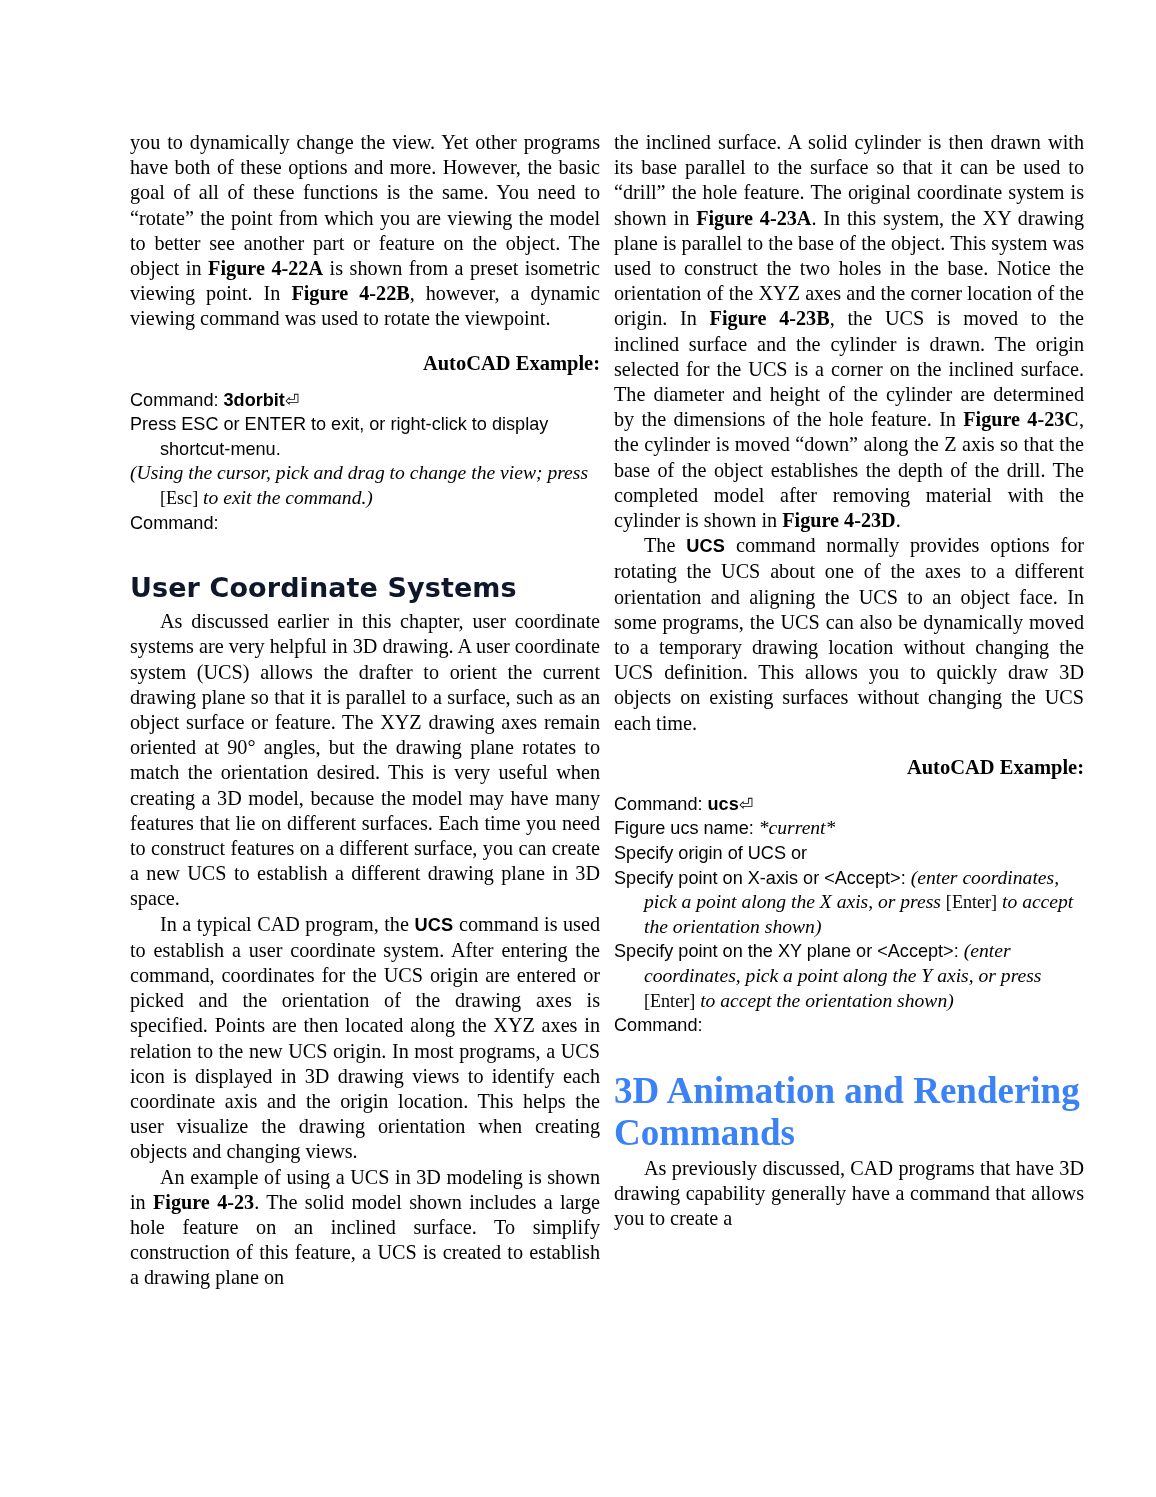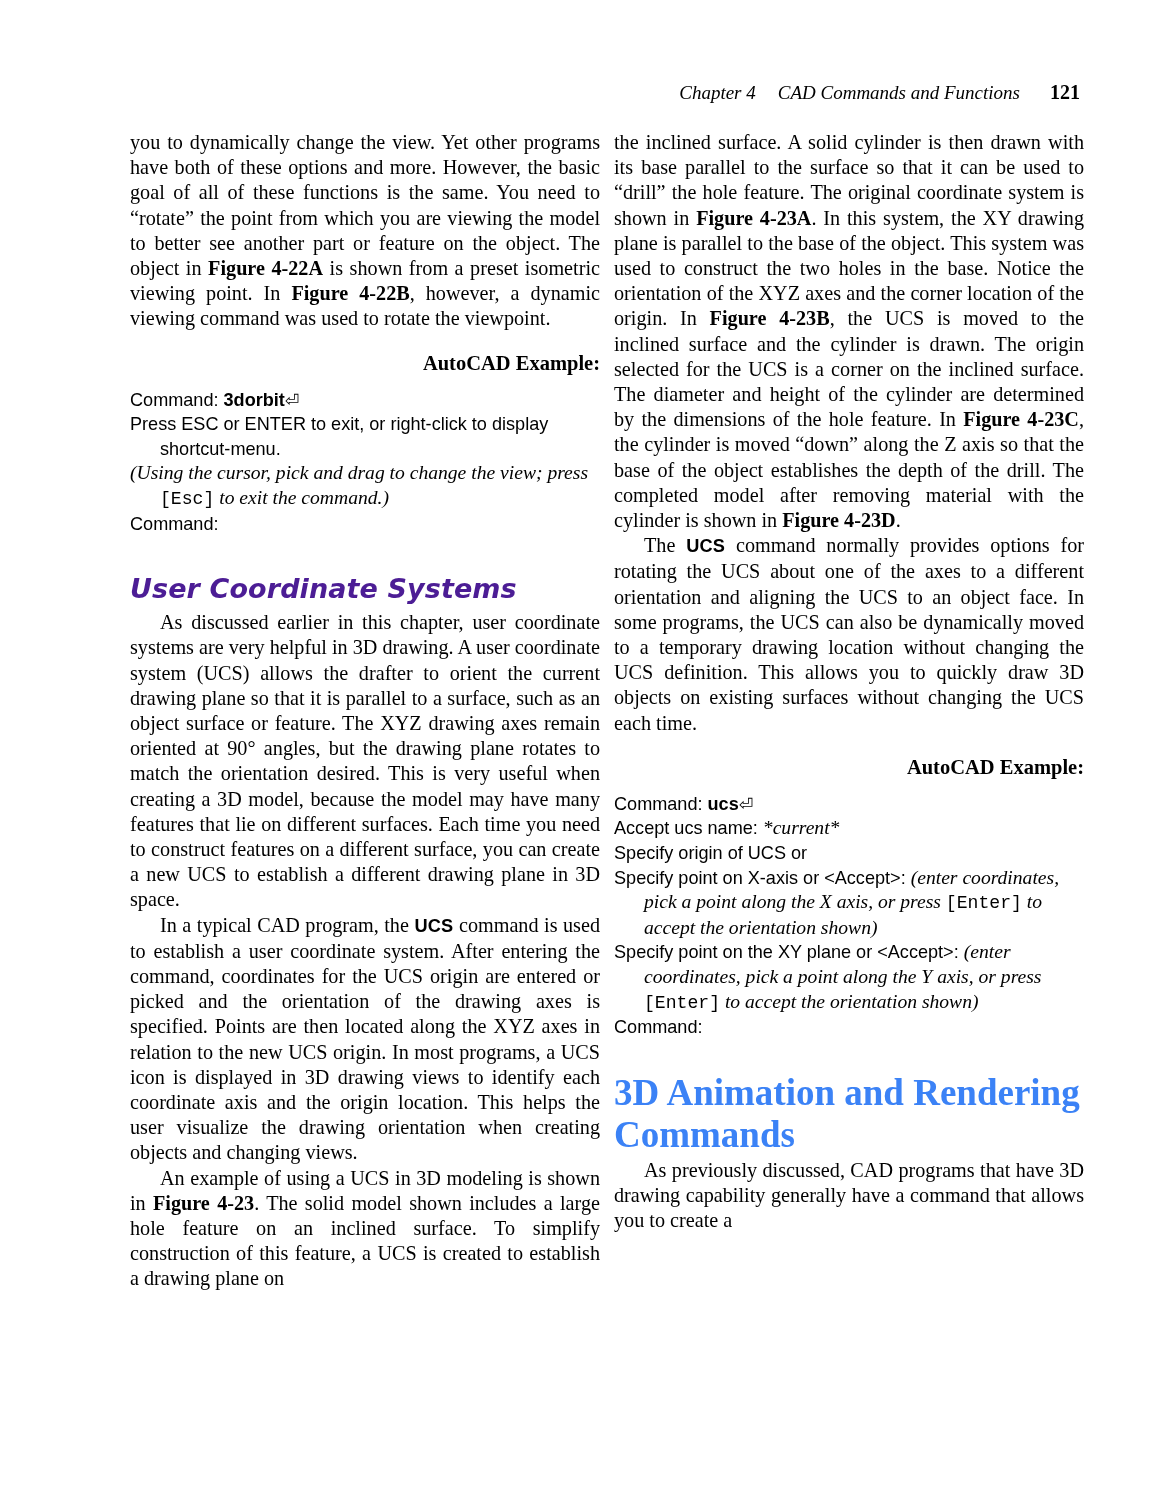--- a/index.html
+++ b/index.html
@@ -109,55 +109,51 @@
     font-size: 17px;
   }
   .cmdline i,
   .cmdline .it {
     font-family: "Liberation Serif", "DejaVu Serif", serif;
     font-style: italic;
     font-size: 19.6px;
     margin-top: 16px;
   }
   .cmdline .key {
-    font-family: Liberation Mono, monospace;
+    font-family: Liberation Serif, serif;
     font-style: normal;
     font-size: 18.1px;
   }
 
   
   .head-green {
     margin: 36px 0 4px 0;
     font-family: "DejaVu Sans", "Liberation Sans", sans-serif;
-    font-style: italic;
     font-weight: bold;
     font-size: 27px;
     line-height: 34px;
-    color: #4c1d95;
+    color: #0f172a;
     letter-spacing: 0.1px;
   }
 
   
   .head-blue {
     margin: 32px 0 2px 0;
     font-family: "Liberation Serif", "DejaVu Serif", serif;
     font-weight: bold;
     font-size: 37px;
     line-height: 42px;
     color: #3b82f6;
   }
 </style>
 </head>
 <body>
 
 <div class="page">
 
-  <div class="runhead">
-    <span class="rh-chapter">Chapter 4</span><span class="rh-gap"></span><span class="rh-title">CAD Commands and Functions</span><span class="rh-page">121</span>
-  </div>
 
   <div class="col col-left">
 
     <p class="body"><span>you to dynamically change the view. Yet other programs have both of these options and more. However, the basic goal of all of these functions is the same. You need to “rotate” the point from which you are viewing the model to better see another part or feature on the object. The object in </span><b class="fig">Figure 4-22A</b><span> is shown from a preset isomet­ric viewing point. In </span><b class="fig">Figure 4-22B</b><span>, however, a dynamic viewing command was used to rotate the viewpoint.</span></p>
 
     <p class="ac-head">AutoCAD Example:</p>
 
     <div class="cmdblock">
       <div class="cmdline"><span>Command: </span><b>3dorbit</b><span class="ret">⏎</span></div>
 
@@ -182,21 +178,21 @@
     <p class="body"><span>the inclined surface. A solid cylinder is then drawn with its base parallel to the surface so that it can be used to “drill” the hole feature. The original coordinate system is shown in </span><b class="fig">Figure 4-23A</b><span>. In this system, the XY drawing plane is parallel to the base of the object. This sys­tem was used to construct the two holes in the base. Notice the orientation of the XYZ axes and the corner location of the origin. In </span><b class="fig">Figure 4-23B</b><span>, the UCS is moved to the inclined surface and the cylinder is drawn. The origin selected for the UCS is a corner on the inclined surface. The diameter and height of the cylinder are deter­mined by the dimensions of the hole feature. In </span><b class="fig">Figure 4-23C</b><span>, the cylinder is moved “down” along the Z axis so that the base of the object establishes the depth of the drill. The completed model after removing material with the cylinder is shown in </span><b class="fig">Figure 4-23D</b><span>.</span></p>
 
     <p class="body indent"><span>The </span><b class="cmd-inline">UCS</b><span> command normally provides options for rotating the UCS about one of the axes to a different orientation and aligning the UCS to an object face. In some programs, the UCS can also be dynamically moved to a temporary drawing location without changing the UCS definition. This allows you to quickly draw 3D objects on existing surfaces without changing the UCS each time.</span></p>
 
     <p class="ac-head">AutoCAD Example:</p>
 
     <div class="cmdblock">
 
       <div class="cmdline"><span>Command: </span><b>ucs</b><span class="ret">⏎</span></div>
 
-      <div class="cmdline"><span>Accept ucs name: </span><span class="it">*current*</span></div>
+      <div class="cmdline"><span>Figure ucs name: </span><span class="it">*current*</span></div>
 
       <div class="cmdline">Specify origin of UCS or</div>
 
 
       <div class="cmdline"><span>Specify point on X-axis or &lt;Accept&gt;: </span><span class="it">(enter coordinates, pick a point along the X axis, or press </span><span class="key">[Enter]</span><span class="it"> to accept the orientation shown)</span></div>
 
       <div class="cmdline"><span>Specify point on the XY plane or &lt;Accept&gt;: </span><span class="it">(enter coordinates, pick a point along the Y axis, or press </span><span class="key">[Enter]</span><span class="it"> to accept the orientation shown)</span></div>
 
       <div class="cmdline">Command:</div>
     </div>

